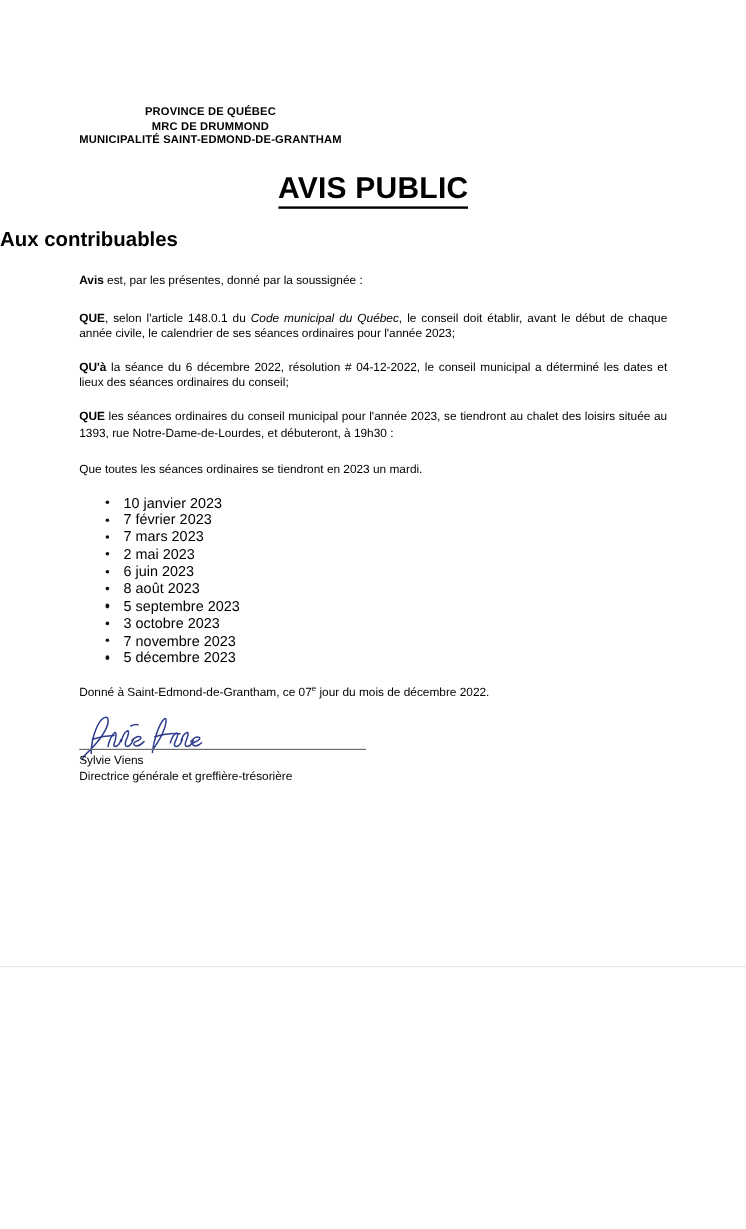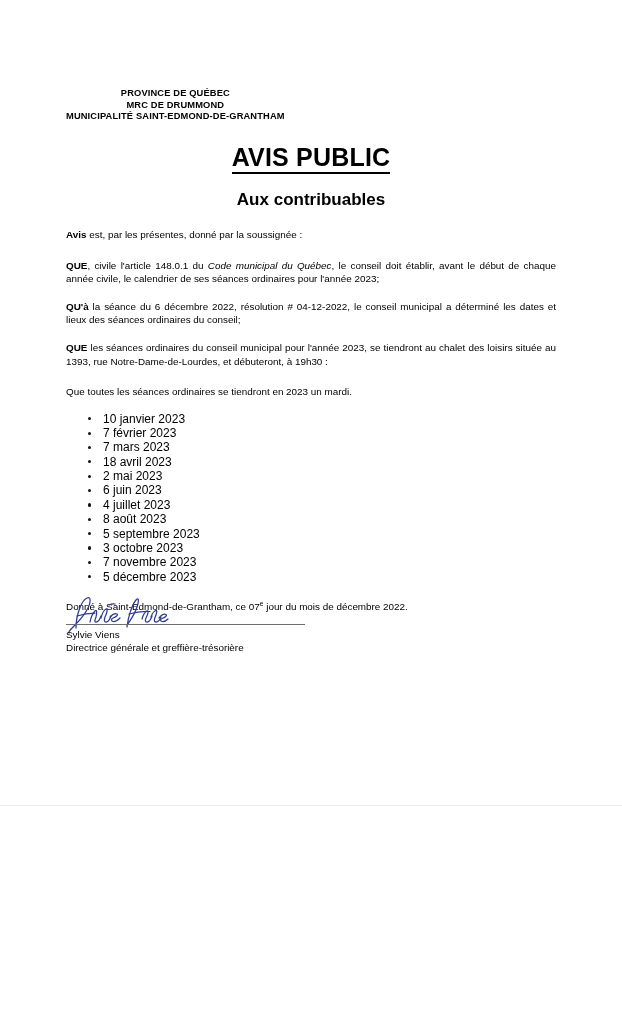--- a/index.html
+++ b/index.html
@@ -48,21 +48,21 @@
   }
   .title-main span {
     border-bottom: 2.4px solid #000;
     padding-bottom: 1px;
   }
   .title-sub {
     position: absolute;
     left: 0;
     right: 0;
     top: 190px;
-    text-align: center;
+    text-align: left;
     font-size: 17px;
     font-weight: bold;
   }
 
   
   .body-block {
     position: absolute;
     left: 66px;
     top: 228px;
     width: 490px;
@@ -186,36 +186,34 @@
 
   <div class="title-main">
     <span>AVIS PUBLIC</span>
   </div>
   <div class="title-sub">Aux contribuables</div>
 
   <div class="body-block">
 
     <p class="para lead"><b>Avis</b><span> est, par les présentes, donné par la soussignée :</span></p>
 
-    <p class="para"><b>QUE</b><span>, civile l'article 148.0.1 du </span><i>Code municipal du Québec</i><span>, le conseil doit établir, avant le début de chaque année civile, le calendrier de ses séances ordinaires pour l'année 2023;</span></p>
+    <p class="para"><b>QUE</b><span>, selon l'article 148.0.1 du </span><i>Code municipal du Québec</i><span>, le conseil doit établir, avant le début de chaque année civile, le calendrier de ses séances ordinaires pour l'année 2023;</span></p>
 
     <p class="para"><b>QU'à</b><span> la séance du 6 décembre 2022, résolution # 04-12-2022, le conseil municipal a déterminé les dates et lieux des séances ordinaires du conseil;</span></p>
 
     <p class="para nolast"><b>QUE</b><span> les séances ordinaires du conseil municipal pour l'année 2023, se tiendront au chalet des loisirs située au 1393, rue Notre-Dame-de-Lourdes, et débuteront, à 19h30 :</span></p>
 
     <p class="mardi-line">Que toutes les séances ordinaires se tiendront en 2023 un mardi.</p>
 
     <ul class="dates">
       <li>10 janvier 2023</li>
       <li>7 février 2023</li>
       <li>7 mars 2023</li>
-      <li>18 avril 2023</li>
       <li>2 mai 2023</li>
       <li>6 juin 2023</li>
-      <li>4 juillet 2023</li>
       <li>8 août 2023</li>
       <li>5 septembre 2023</li>
       <li>3 octobre 2023</li>
       <li>7 novembre 2023</li>
       <li>5 décembre 2023</li>
     </ul>
 
     <p class="closing"><span>Donné à Saint-Edmond-de-Grantham, ce 07</span><sup>e</sup><span> jour du mois de décembre 2022.</span></p>
 
   </div>

